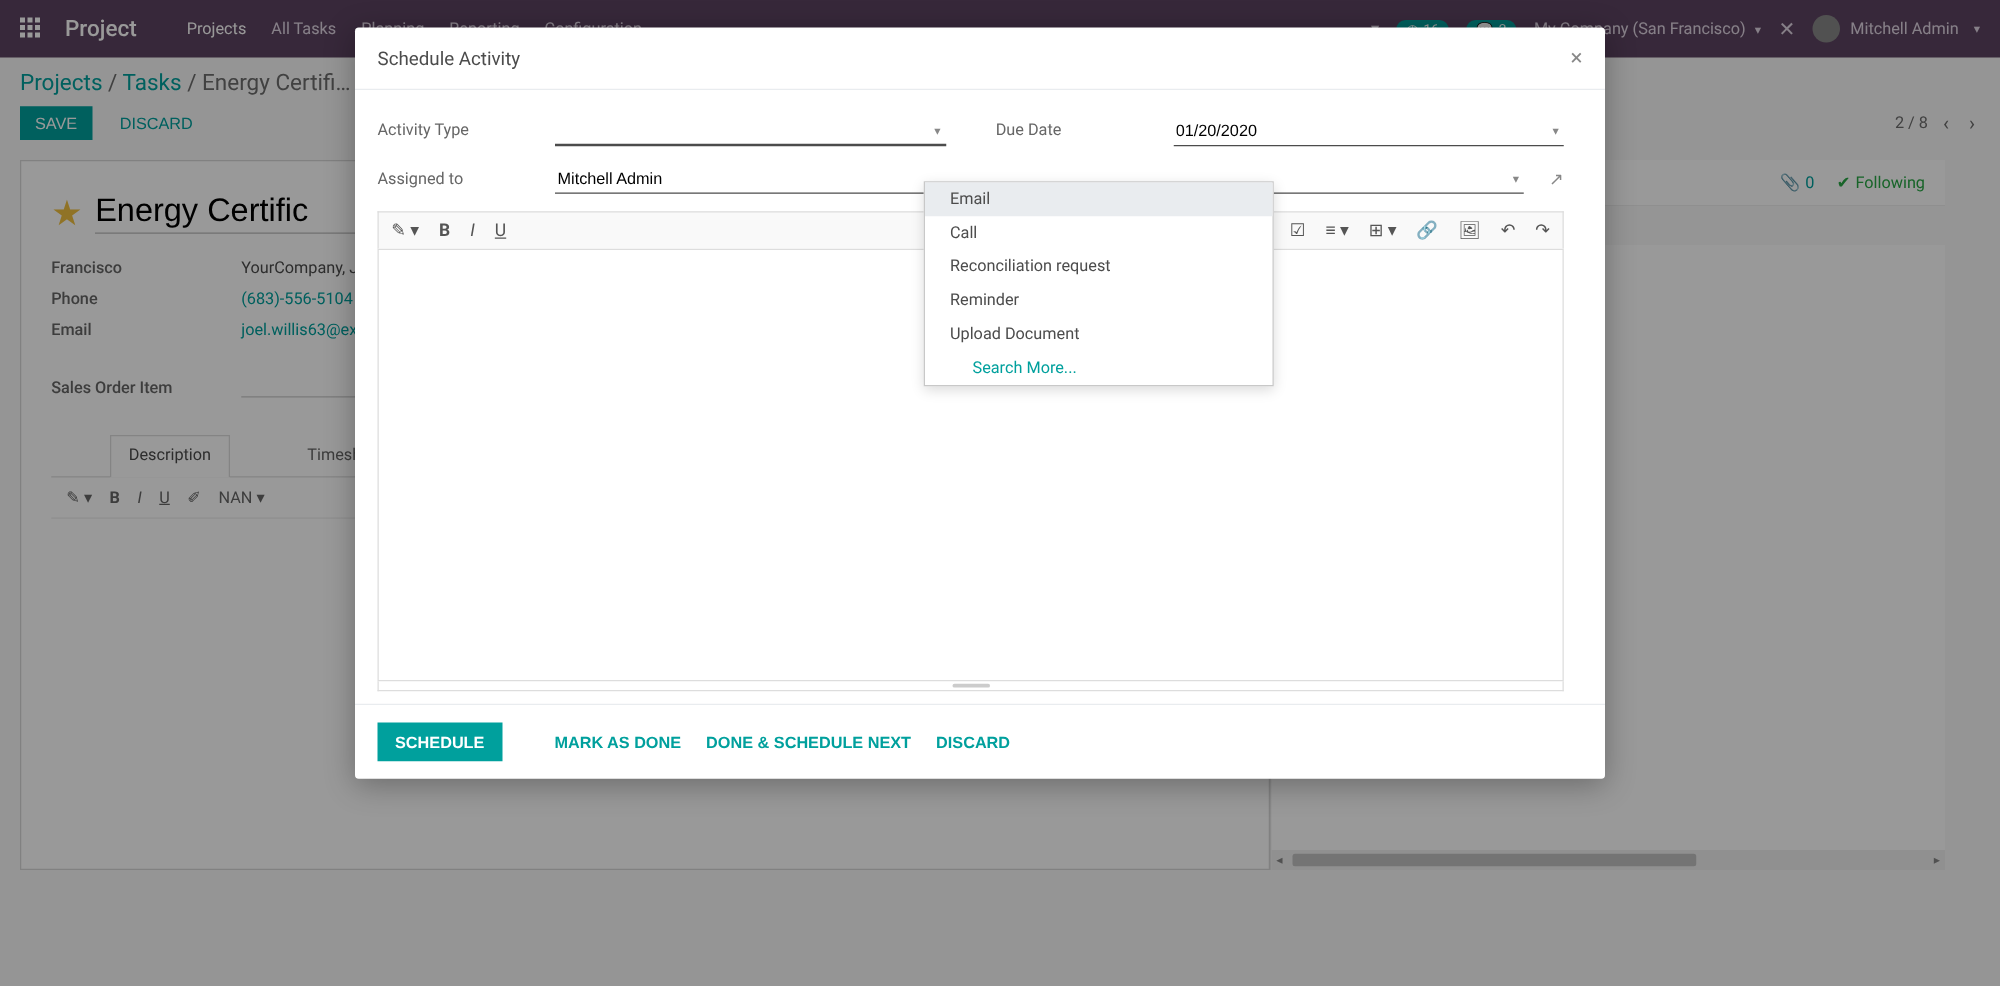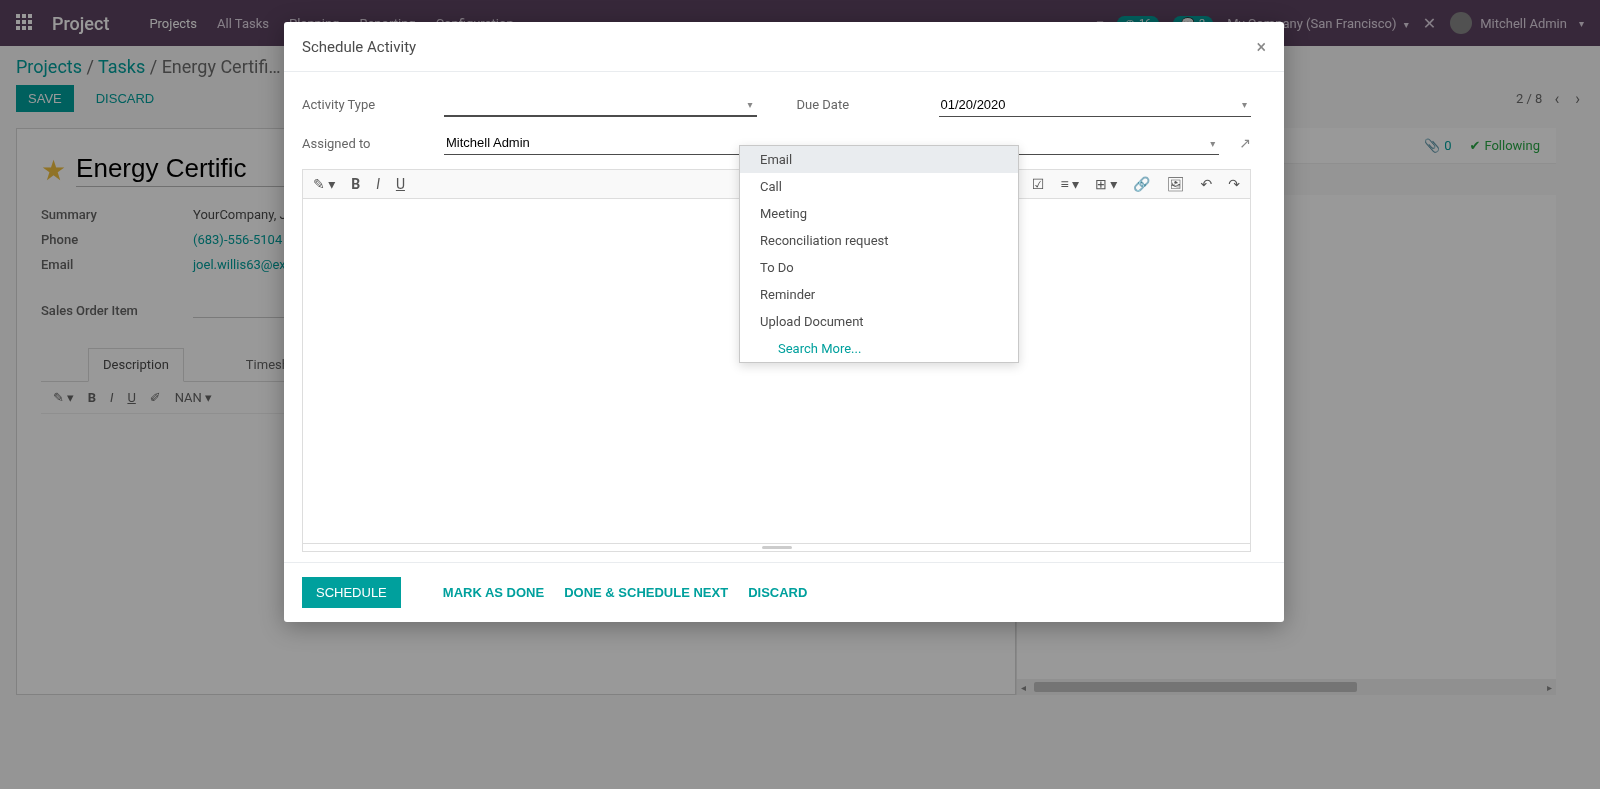--- a/index.html
+++ b/index.html
@@ -73,21 +73,21 @@
 .minput-wrap .caret-down { position: absolute; right: 4px; font-size: 10px; color: #888; pointer-events: none; }
 .ext-link { margin-left: 8px; color: #888; cursor: pointer; font-size: 14px; }
 
 .rich-toolbar { border: 1px solid #ddd; border-bottom: none; padding: 6px 10px; display: flex; align-items: center; gap: 16px; color: #555; background: #f9f9f9; }
 .rich-toolbar .tbtn { cursor: pointer; font-size: 14px; }
 .rich-editor { border: 1px solid #ddd; min-height: 346px; background: #fff; }
 .rich-handle { height: 8px; display:flex; align-items:center; justify-content:center; border:1px solid #ddd; border-top:none; }
 .rich-handle span { width: 30px; height: 3px; background: #ccc; border-radius:2px; }
 
 .modal-footer { border-top: 1px solid #e9ecef; padding: 14px 18px; display: flex; gap: 20px; align-items: center; }
-.modal-footer .btn-primary { padding: 8px 14px; font-weight: 400; }
+.modal-footer .btn-primary { padding: 8px 14px; font-weight: 700; }
 .modal-footer .btn-link { font-weight: 600; }
 
 
 .dropdown { position: absolute; background: #fff; border: 1px solid #c8c8c8; box-shadow: 0 3px 10px rgba(0,0,0,0.15); z-index: 200; width: 280px; }
 .dropdown-item { padding: 6px 20px; cursor: pointer; font-size: 13px; color: #4c4c4c; }
 .dropdown-item:hover, .dropdown-item.highlight { background: #e9ecef; }
 .dropdown-item.search { color: #00a09d; padding-left: 38px; }
 
 
 .chatter-body { height: 500px; overflow: hidden; position: relative; }
@@ -162,21 +162,21 @@
 </div>
 
 <div class="main">
   <div class="form-sheet">
     <div class="title-row">
       <span class="star">★</span>
       <input class="title-input" value="Energy Certific" style="">
     </div>
     <div class="form-fields">
       <div class="field-row">
-        <div class="field-label">Summary</div>
+        <div class="field-label">Francisco</div>
         <div class="field-val">YourCompany, Jo</div>
       </div>
       <div class="field-row">
         <div class="field-label">Phone</div>
         <div class="field-val link">(683)-556-5104</div>
       </div>
       <div class="field-row">
         <div class="field-label">Email</div>
         <div class="field-val link">joel.willis63@exa</div>
       </div>
@@ -283,19 +283,17 @@
     <button class="btn-primary">SCHEDULE</button>
     <button class="btn-link">MARK AS DONE</button>
     <button class="btn-link">DONE &amp; SCHEDULE NEXT</button>
     <button class="btn-link">DISCARD</button>
   </div>
 </div>
 
 <div class="dropdown" style="top:145px; left:739px">
   <div class="dropdown-item highlight">Email</div>
   <div class="dropdown-item">Call</div>
-  <div class="dropdown-item">Meeting</div>
   <div class="dropdown-item">Reconciliation request</div>
-  <div class="dropdown-item">To Do</div>
   <div class="dropdown-item">Reminder</div>
   <div class="dropdown-item">Upload Document</div>
   <div class="dropdown-item search">Search More...</div>
 </div>
 
 </body></html>

